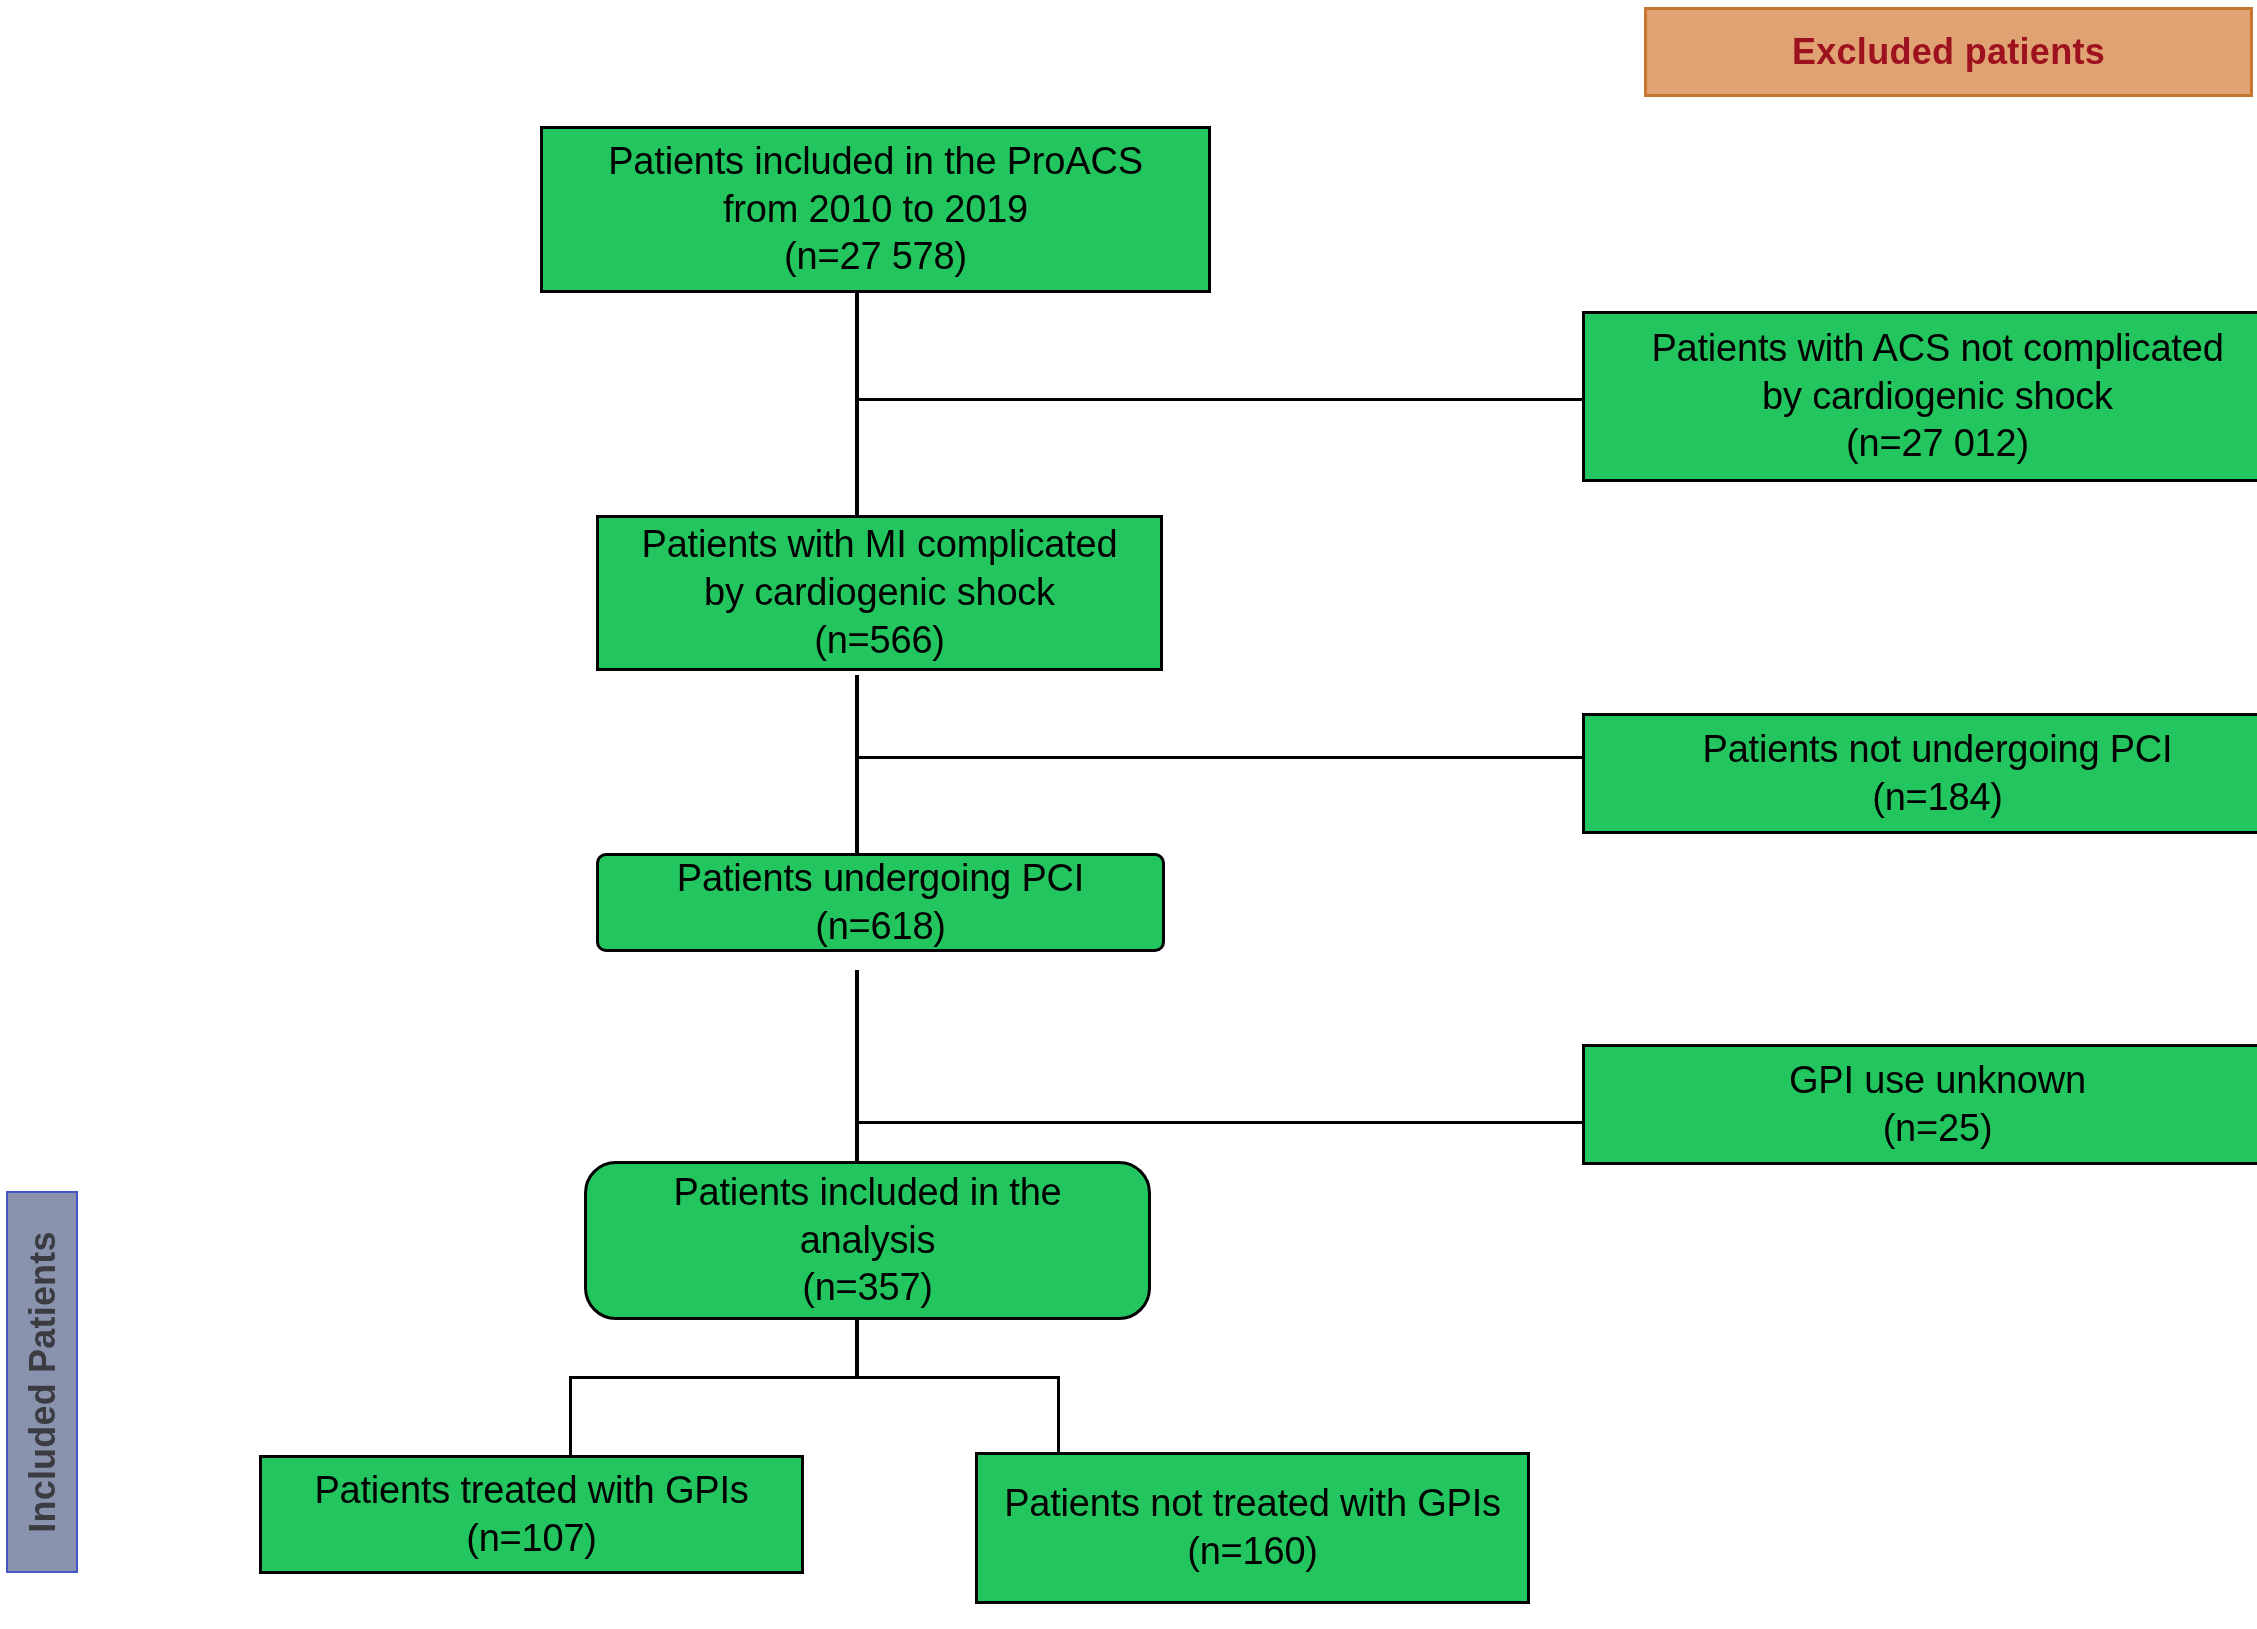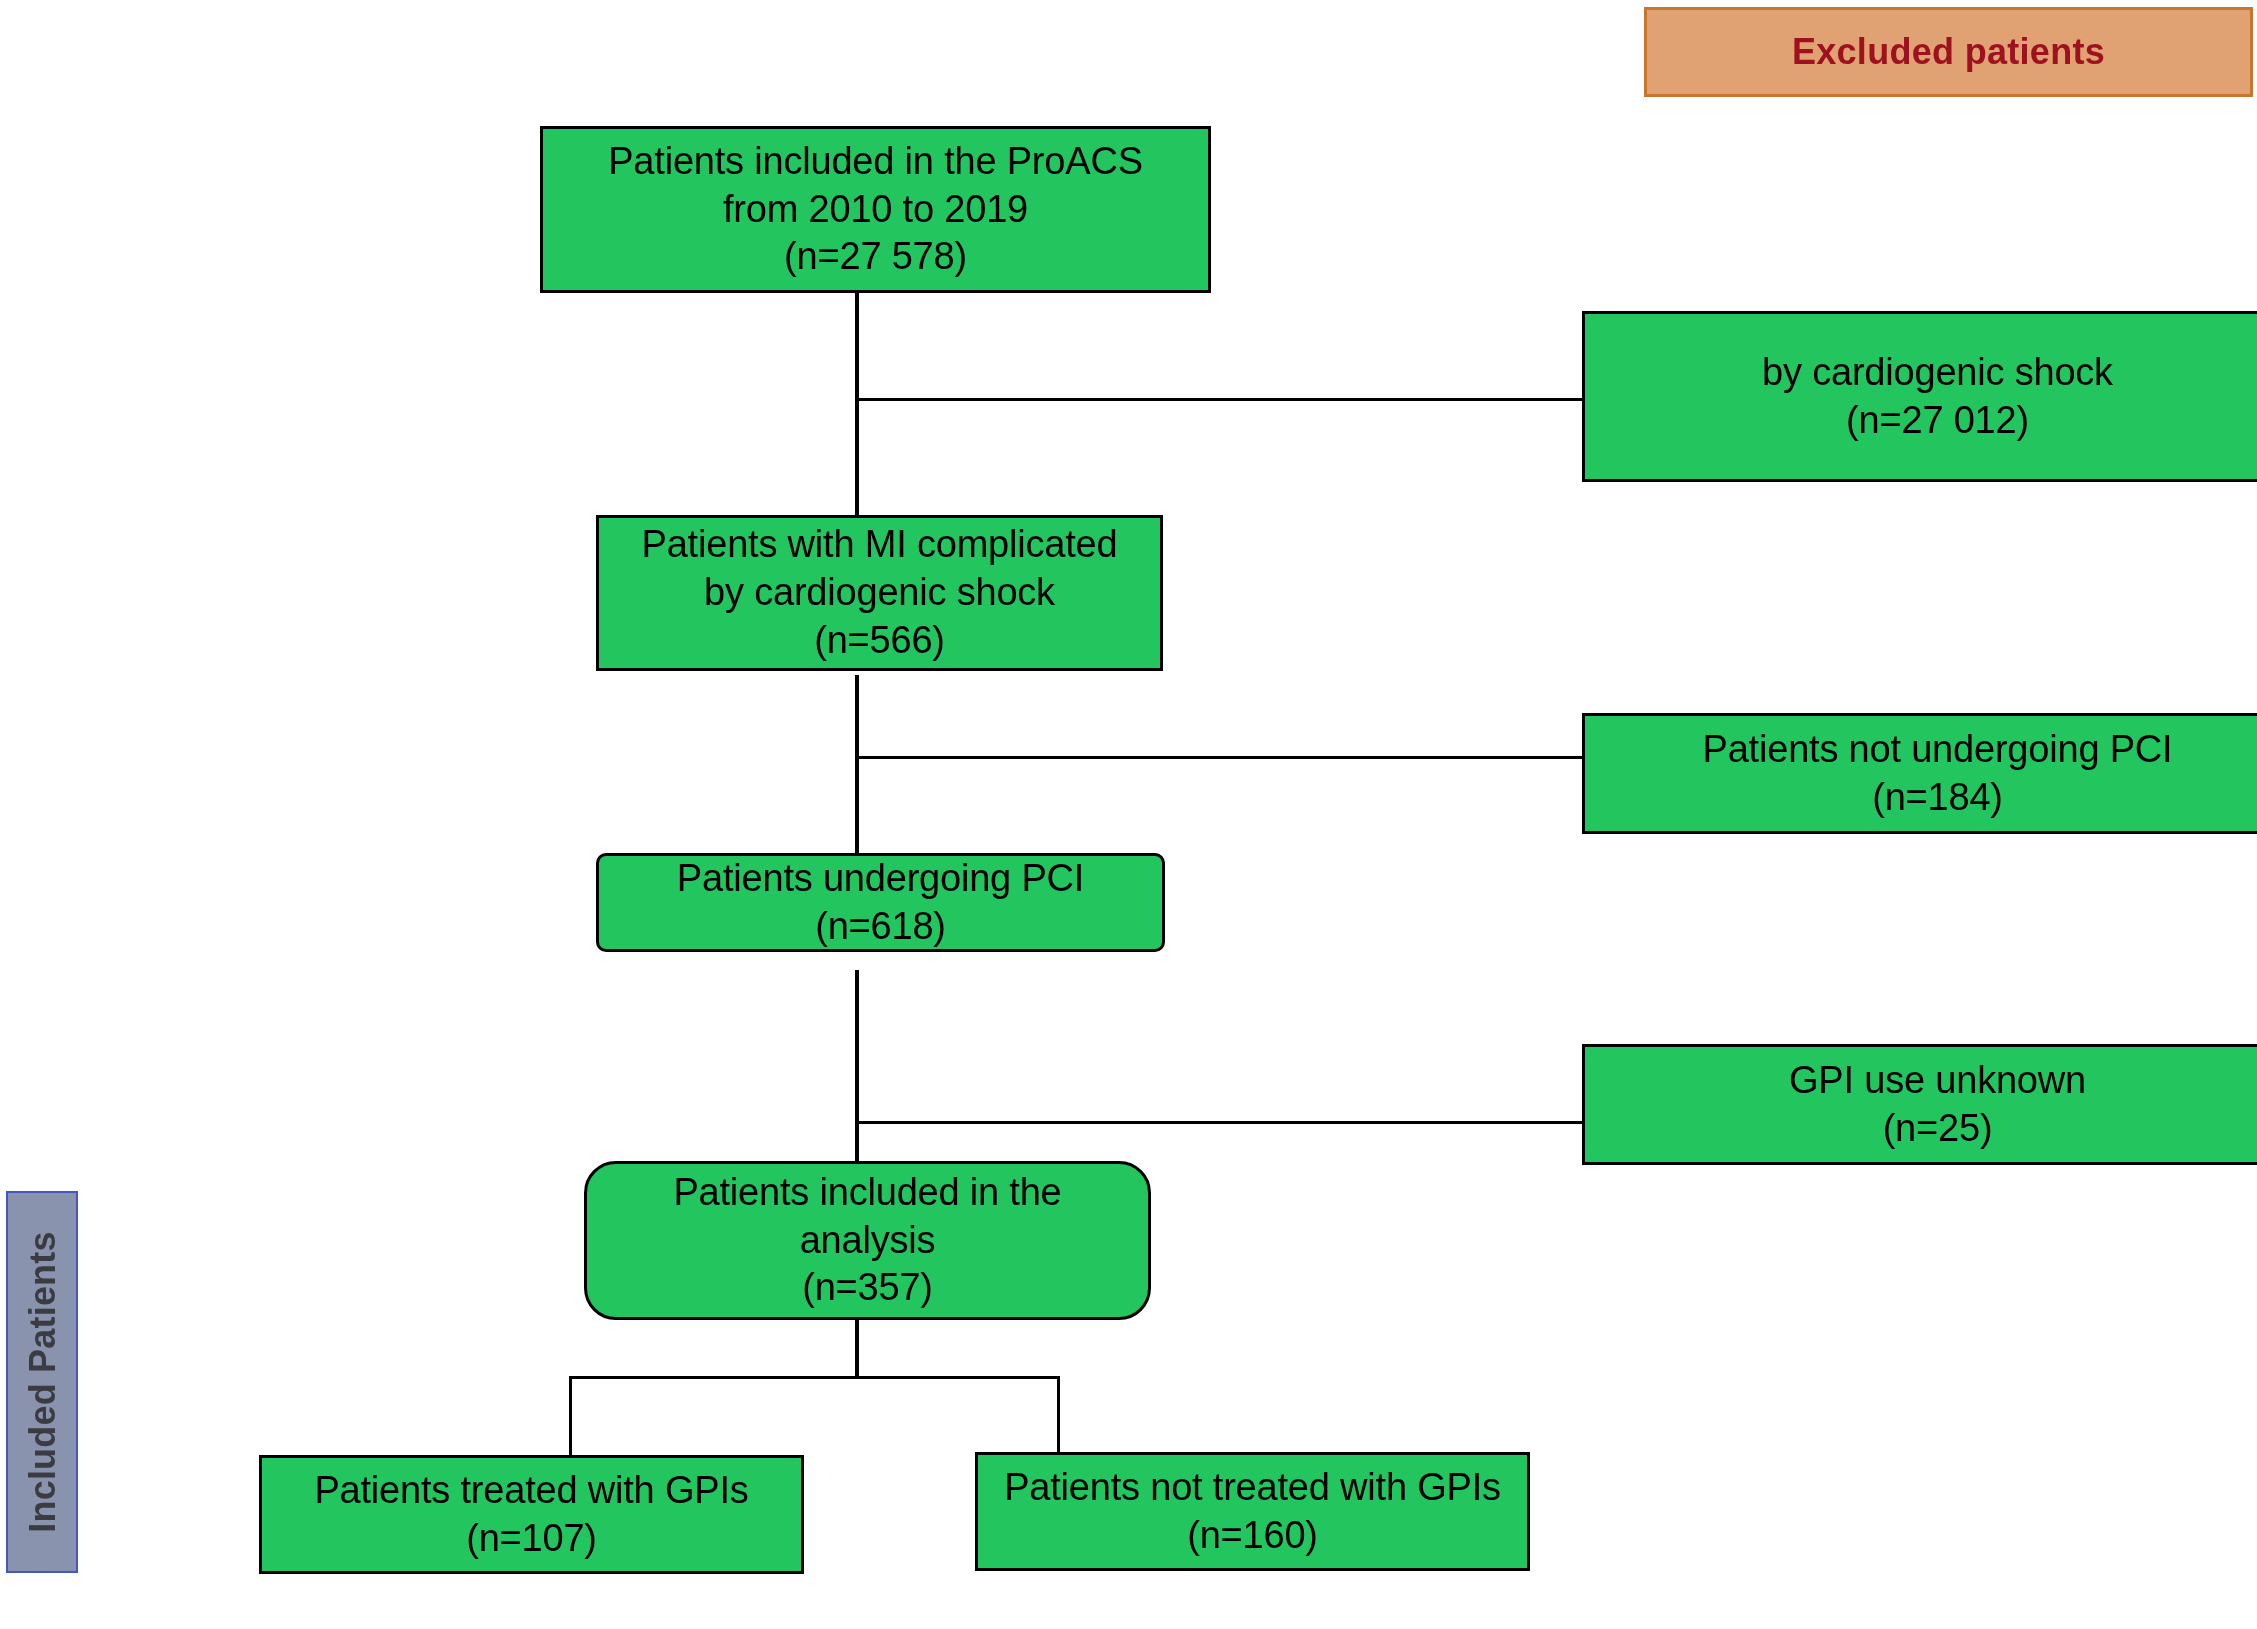--- a/index.html
+++ b/index.html
@@ -135,38 +135,39 @@
     <span class="ln">(n=618)</span>
   </div>
 
   <div class="fbox" style="left:584px; top:1161px; width:567px; height:159px;border-radius:32px;">
     <span class="ln">Patients included in the</span>
     <span class="ln">analysis</span>
     <span class="ln">(n=357)</span>
   </div>
 
   <div class="fbox" style="left:1582px; top:311px; width:711px; height:171px;">
+    <span class="ln">Patients with ACS not complicated</span>
     <span class="ln">by cardiogenic shock</span>
     <span class="ln">(n=27 012)</span>
   </div>
 
   <div class="fbox" style="left:1582px; top:713px; width:711px; height:121px;">
     <span class="ln">Patients not undergoing PCI</span>
     <span class="ln">(n=184)</span>
   </div>
 
   <div class="fbox" style="left:1582px; top:1044px; width:711px; height:121px;">
     <span class="ln">GPI use unknown</span>
     <span class="ln">(n=25)</span>
   </div>
 
   <div class="fbox" style="left:259px; top:1455px; width:545px; height:119px;">
     <span class="ln">Patients treated with GPIs</span>
     <span class="ln">(n=107)</span>
   </div>
 
-  <div class="fbox" style="left:975px; top:1452px; width:555px; height:119px;">
+  <div class="fbox" style="left:975px; top:1452px; width:555px; height:152px;">
     <span class="ln">Patients not treated with GPIs</span>
     <span class="ln">(n=160)</span>
   </div>
 
 </div>
 
 
 </body></html>

